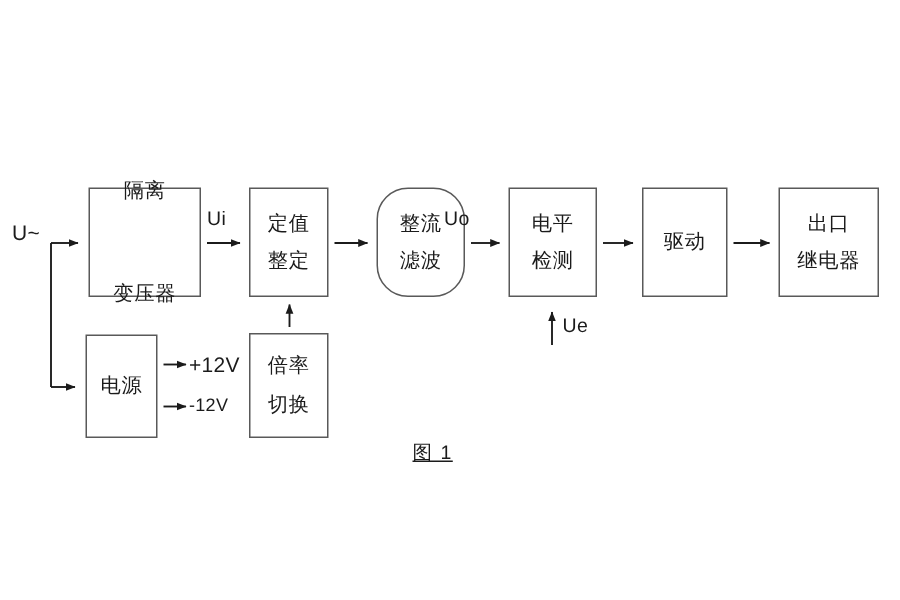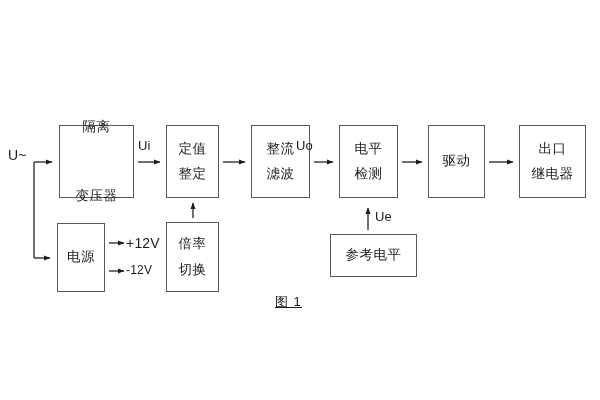--- a/index.html
+++ b/index.html
@@ -106,21 +106,21 @@
   <div class="blk" style="left:59px; top:125px; width:75px; height:73px;gap:44px;">
     <span class="ln">隔离</span>
     <span class="ln">变压器</span>
   </div>
 
   <div class="blk" style="left:166px; top:125px; width:53px; height:73px;">
     <span class="ln">定值</span>
     <span class="ln">整定</span>
   </div>
 
-  <div class="blk" style="left:251px; top:125px; width:59px; height:73px;">
+  <div class="blk" style="left:251px; top:125px; width:59px; height:73px;border-radius:21px;">
     <span class="ln">整流</span>
     <span class="ln">滤波</span>
   </div>
 
   <div class="blk" style="left:339px; top:125px; width:59px; height:73px;">
     <span class="ln">电平</span>
     <span class="ln">检测</span>
   </div>
 
   <div class="blk single" style="left:428px; top:125px; width:57px; height:73px;">
@@ -134,23 +134,20 @@
 
   <div class="blk single" style="left:57px; top:223px; width:48px; height:69px;">
     <span class="ln">电源</span>
   </div>
 
   <div class="blk" style="left:166px; top:222px; width:53px; height:70px;">
     <span class="ln">倍率</span>
     <span class="ln">切换</span>
   </div>
 
-  <div class="blk single" style="left:330px; top:234px; width:87px; height:43px;">
-    <span class="ln">参考电平</span>
-  </div>
 
   <div class="lbl" style="left:8px; top:147px; font-size:14px;">U~</div>
 
   <div class="lbl sig" style="left:138px; top:138px;">Ui</div>
 
   <div class="lbl sig" style="left:296px; top:138px;">Uo</div>
 
   <div class="lbl sig" style="left:375px; top:209px;">Ue</div>
 
   <div class="lbl" style="left:126px; top:235px; font-size:14px;">+12V</div>

